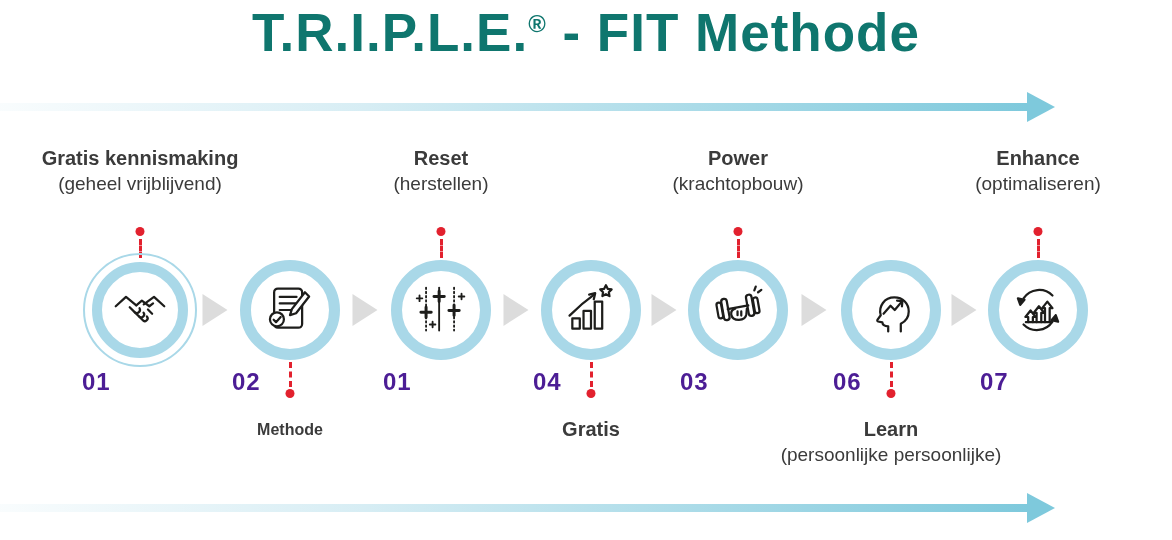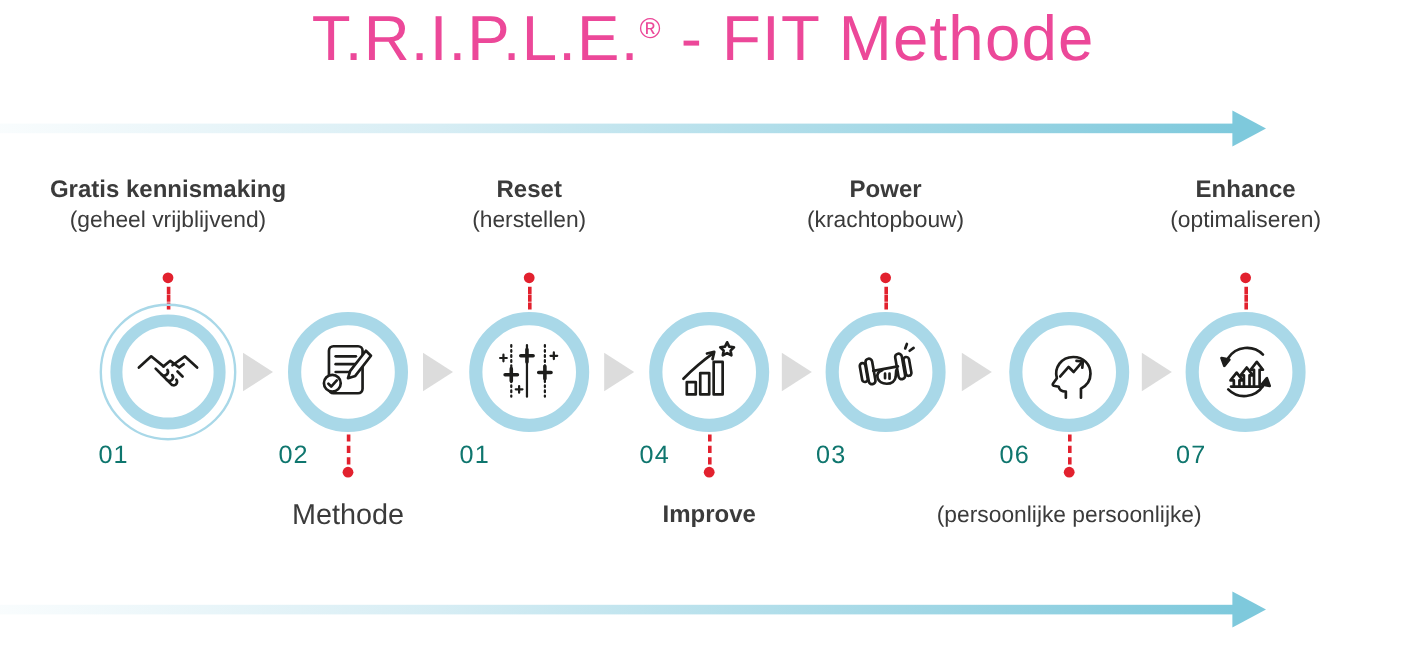--- a/index.html
+++ b/index.html
@@ -1,21 +1,21 @@
 <!DOCTYPE html>
 <html><head>
 <meta charset="utf-8">
 <style>
   *{margin:0;padding:0;box-sizing:border-box}
   html,body{width:1172px;height:540px;background:#fff;overflow:hidden;
     font-family:"Liberation Sans",sans-serif}
   .canvas{position:relative;width:1172px;height:540px;background:#fff}
 
   .title{position:absolute;top:2px;left:0;width:100%;text-align:center;
-    font-size:53px;font-weight:normal;color:#ec4899;letter-spacing:1px;white-space:nowrap}
+    font-size:53px;font-weight:bold;color:#0f766e;letter-spacing:1px;white-space:nowrap}
   .title sup{font-size:0.45em;vertical-align:super}
 
   .haro{position:absolute;left:0;height:8px;width:1028px;
     background:linear-gradient(90deg,rgba(167,216,231,0.07),rgba(167,216,231,0.45) 35%,#7ec9dc 100%)}
   .haro.pos-top{top:103px}
   .haro.pos-bottom{top:504px}
   .harohead{position:absolute;width:0;height:0;border-top:15px solid transparent;
     border-bottom:15px solid transparent;border-left:28px solid #7ec9dc}
   .harohead.pos-top{left:1027px;top:92px}
   .harohead.pos-bottom{left:1027px;top:493px}
@@ -26,39 +26,39 @@
 
   .ring{position:absolute;top:260px;left:0;transform:translateX(-50%);
     width:100px;height:100px;border:11px solid #a9d8e8;border-radius:50%;
     display:flex;align-items:center;justify-content:center;background:#fff}
   .ringwrap{position:absolute;top:253px;left:0;transform:translateX(-50%);
     width:114px;height:114px;border:2px solid #a9d8e8;border-radius:50%;
     display:flex;align-items:center;justify-content:center}
   .ringwrap .ring{position:static;transform:none;width:96px;height:96px;border-width:10px}
   .icon{width:56px;height:56px;display:block}
 
-  .num{position:absolute;top:368px;left:-58px;font-size:21px;font-weight:normal;
-    color:#0f766e;letter-spacing:1px}
+  .num{position:absolute;top:368px;left:-58px;font-size:24px;font-weight:bold;
+    color:#4c1d95;letter-spacing:1px}
 
   .dash{position:absolute;left:-1.5px;width:0;border-left:3px dashed #e2212e}
   .dash.pos-top{top:239px;height:19px}
   .dash.pos-bottom{top:362px;height:25px}
   .dot{position:absolute;left:0;transform:translateX(-50%);width:9px;height:9px;
     border-radius:50%;background:#e2212e}
   .dot.pos-top{top:227px}
   .dot.pos-bottom{top:389px}
 
   .lbl{position:absolute;left:0;transform:translateX(-50%);width:320px;
     text-align:center;color:#3b3b3b}
   .lbl.pos-top{top:146px}
   .lbl.pos-bottom{top:417px}
   .lbl .l1{font-size:20px;font-weight:bold;line-height:25px;white-space:nowrap}
   .lbl .l1 sup{font-size:0.5em}
   .lbl .l2{font-size:19px;line-height:25px;white-space:nowrap}
-  .lbl .l2.bold{font-weight:normal;font-size:24px}
+  .lbl .l2.bold{font-weight:bold;font-size:16px}
 
   .flow-arrow{position:absolute;top:294px;left:var(--mx);transform:translateX(-50%);
     width:0;height:0;border-top:16px solid transparent;border-bottom:16px solid transparent;
     border-left:25px solid #dcdcdc}
   .fa1{--mx:215px}.fa2{--mx:365px}.fa3{--mx:516px}.fa4{--mx:664px}.fa5{--mx:814px}.fa6{--mx:964px}
 
   svg{fill:none;stroke:#1d1d1b;stroke-width:2.4;stroke-linecap:round;stroke-linejoin:round}
 </style>
 </head>
 <body>
@@ -152,21 +152,21 @@
         <rect x="34" y="21" width="8" height="29"></rect>
         <path d="M7 36 Q20 23 34 13"></path>
         <path d="M28 13.5 l6.5 -1.5 -1.5 6.5"></path>
         <path d="M46 3.5 l1.9 3.8 4.2 .6 -3 3 .7 4.2 -3.8 -2 -3.8 2 .7 -4.2 -3 -3 4.2 -.6 z"></path>
       </svg>
     </div>
     <div class="dash pos-bottom"></div>
     <div class="dot pos-bottom"></div>
     <div class="num">04</div>
     <div class="lbl pos-bottom">
-      <div class="l1">Improve</div>
+      <div class="l1">Gratis</div>
     </div>
   </div>
 
   <div class="step step5">
     <div class="lbl pos-top">
       <div class="l1">Power</div>
       <div class="l2">(krachtopbouw)</div>
     </div>
     <div class="dot pos-top"></div>
     <div class="dash pos-top"></div>
@@ -190,20 +190,21 @@
       <svg class="icon" viewBox="0 0 60 60">
         <path d="M27 53 v-5.5 c-3.5 -.2 -6 -1.5 -6.3 -4.3 l-4.5 -.9 c-.9 -.3 -1.2 -1.2 -.6 -2 l3.4 -4.7 c-2.7 -9.5 4 -19 14.6 -19 9.3 0 15.4 6.6 15.4 15 0 6.3 -3.4 10.6 -8.5 13.2 v8.2"></path>
         <path d="M22 34 l7.5 -8.5 4.5 4.5 8 -9.5"></path>
         <path d="M36.5 20 l5.7 .5 -.5 5.7"></path>
       </svg>
     </div>
     <div class="dash pos-bottom"></div>
     <div class="dot pos-bottom"></div>
     <div class="num">06</div>
     <div class="lbl pos-bottom">
+      <div class="l1">Learn</div>
       <div class="l2">(persoonlijke persoonlijke)</div>
     </div>
   </div>
 
   <div class="step step7">
     <div class="lbl pos-top">
       <div class="l1">Enhance</div>
       <div class="l2">(optimaliseren)</div>
     </div>
     <div class="dot pos-top"></div>

